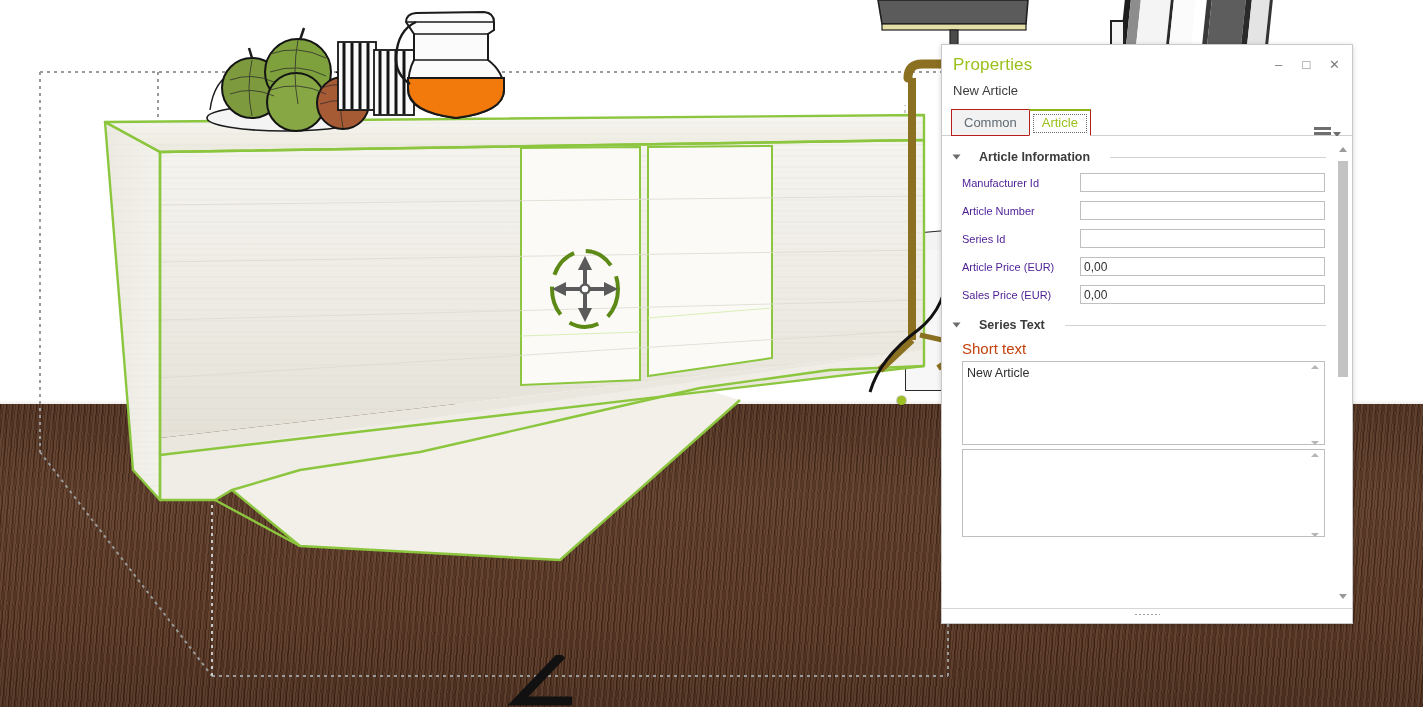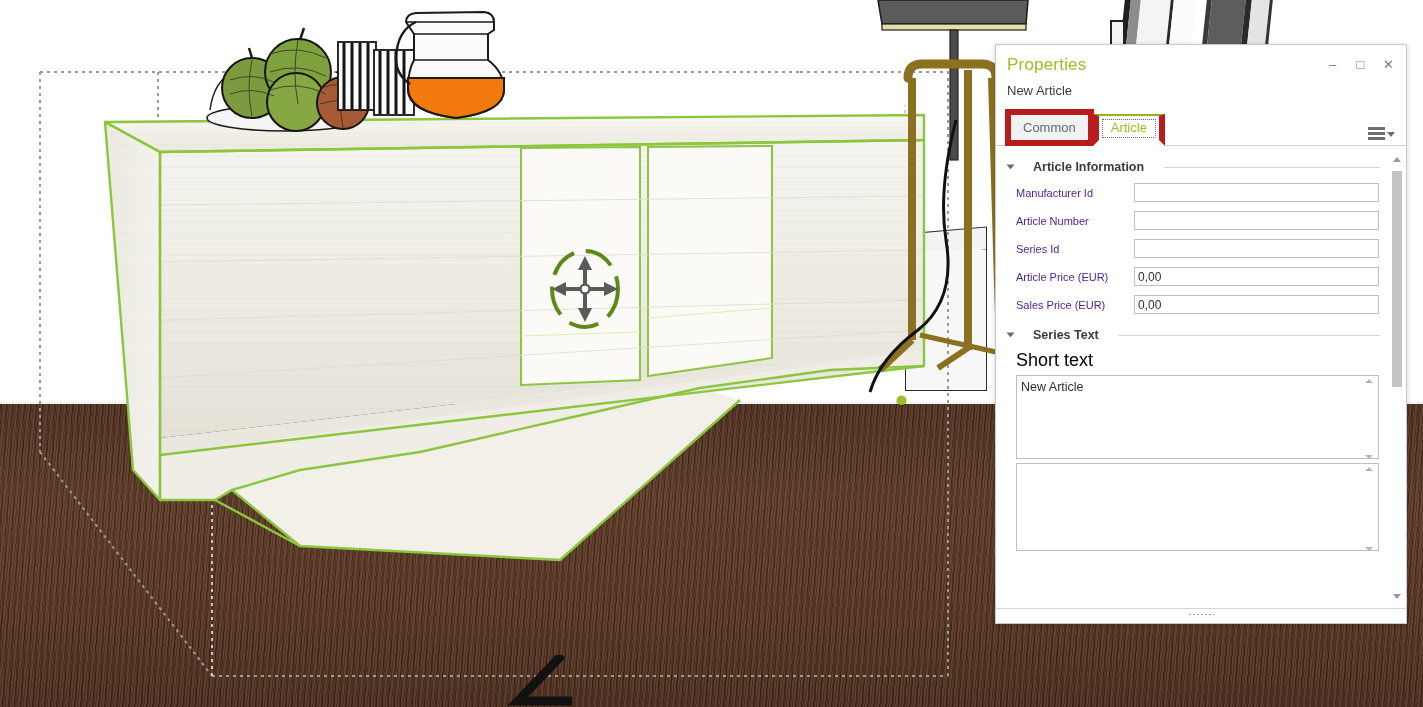--- a/index.html
+++ b/index.html
@@ -28,61 +28,61 @@
 
   
   .bg-shelf{position:absolute;overflow:hidden;}
   .bgstripe{position:absolute;top:-10px;height:150px;transform:skewX(-6deg);}
 
   
   .counter{position:absolute;background:#f3f3f3;border:1px solid #2b2b2b;}
 
   
   #properties-panel{
-    position:absolute;left:995px;top:44px;width:410px;height:578px;
+    position:absolute;left:941px;top:44px;width:410px;height:578px;
     background:#ffffff;border:1px solid #c9c9c9;
     box-shadow:0 1px 5px rgba(0,0,0,.18);
     display:flex;flex-direction:column;
   }
   .panel-title{
     color:#9ac01b;font-size:17px;padding:10px 0 0 11px;letter-spacing:.2px;
   }
   .win-btns{position:absolute;right:8px;top:10px;display:flex;gap:9px;align-items:center;}
   .win-btn{width:19px;height:19px;display:flex;align-items:center;justify-content:center;color:#7b7b7b;font-size:13px;cursor:default;}
   .subhead{padding:6px 0 0 11px;font-size:13px;color:#3c3c3c;line-height:19px;}
   .subhead .price{display:block;}
   .burger{position:absolute;right:11px;top:82px;display:flex;align-items:center;gap:2px;cursor:default;}
   .burger .bars{display:flex;flex-direction:column;gap:2px;}
   .burger .bars i{display:block;width:17px;height:3px;background:#6e6e6e;}
   .burger .caret{width:0;height:0;border-left:4px solid transparent;border-right:4px solid transparent;border-top:5px solid #6e6e6e;margin-top:2px;}
 
   
   .tabs{display:flex;align-items:flex-end;margin:9px 0 0 9px;position:relative;z-index:2;}
   .tab{
-    font-size:13px;padding:5px 12px 5px;border:6px solid #b91c1c;background:#f2f2f2;color:#5e6a72;
+    font-size:13px;padding:5px 12px 5px;border:1px solid #b91c1c;background:#f2f2f2;color:#5e6a72;
     margin-right:-1px;cursor:default;position:relative;
   }
   .tab.active{background:#ffffff;color:#9ac01b;border-bottom-color:#ffffff;border-top:2px solid #8cb414;padding-top:4px;}
   .tab.active .focusring{position:absolute;left:3px;top:3px;right:3px;bottom:2px;border:1px dotted #6b6b6b;}
   .tabline{height:1px;background:#cfcfcf;margin-top:-1px;}
 
   
   .panel-body{flex:1;position:relative;overflow:hidden;background:#fff;padding:10px 0 0 0;}
   .section{margin:4px 0 0 12px;display:flex;align-items:center;gap:20px;padding-right:26px;justify-content:center;}
   .section .arrow{width:0;height:0;border-left:5px solid #6c6c6c;border-top:4px solid transparent;border-bottom:4px solid transparent;transform:rotate(90deg);}
   .section .stitle{font-size:12.5px;font-weight:bold;color:#3b3b3b;white-space:nowrap;}
   .section .rule{flex:1;height:1px;background:#d3d3d3;}
 
   .field-row{display:flex;align-items:center;margin:9px 0 0 20px;padding-right:27px;}
   .field-label{width:118px;font-size:11px;color:#4c1d95;}
   .field-input{
     flex:1;height:19px;border:1px solid #bfbfbf;background:#ffffff;
     font-family:"Liberation Sans",sans-serif;font-size:12px;color:#2f2f2f;padding:0 3px;box-sizing:border-box;outline:none;
   }
-  .block-label{font-size:18px;color:#000000;margin:8px 0 4px 20px;}
+  .block-label{font-size:15px;color:#c2410c;margin:8px 0 4px 20px;}
   .ta-wrap{position:relative;margin:0 27px 0 20px;}
   .ta{
     width:100%;height:84px;border:1px solid #bfbfbf;background:#fff;box-sizing:border-box;resize:none;
     font-family:"Liberation Sans",sans-serif;font-size:12.5px;color:#2f2f2f;padding:3px 16px 3px 4px;outline:none;line-height:16px;
   }
   .ta.long{height:88px;}
   .ta-arrows{position:absolute;right:4px;top:4px;bottom:4px;width:10px;display:flex;flex-direction:column;justify-content:space-between;pointer-events:none;}
   .ta-arrows i{display:block;width:0;height:0;border-left:4px solid transparent;border-right:4px solid transparent;}
   .ta-arrows i.up{border-bottom:4px solid #b6b6b6;}
   .ta-arrows i.dn{border-top:4px solid #b6b6b6;}

